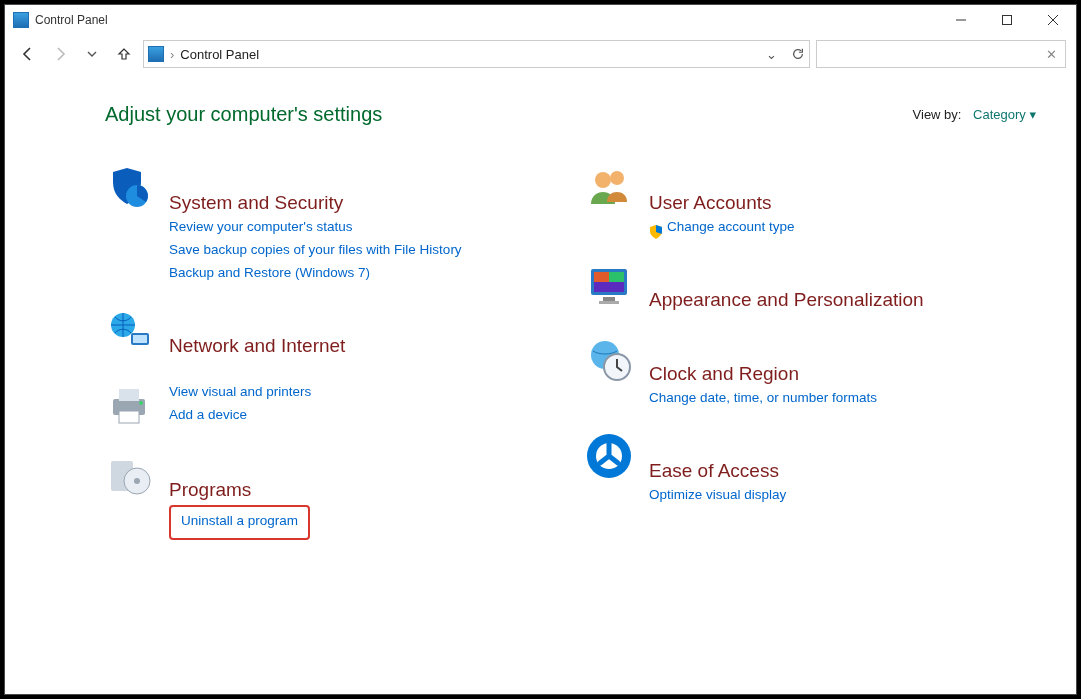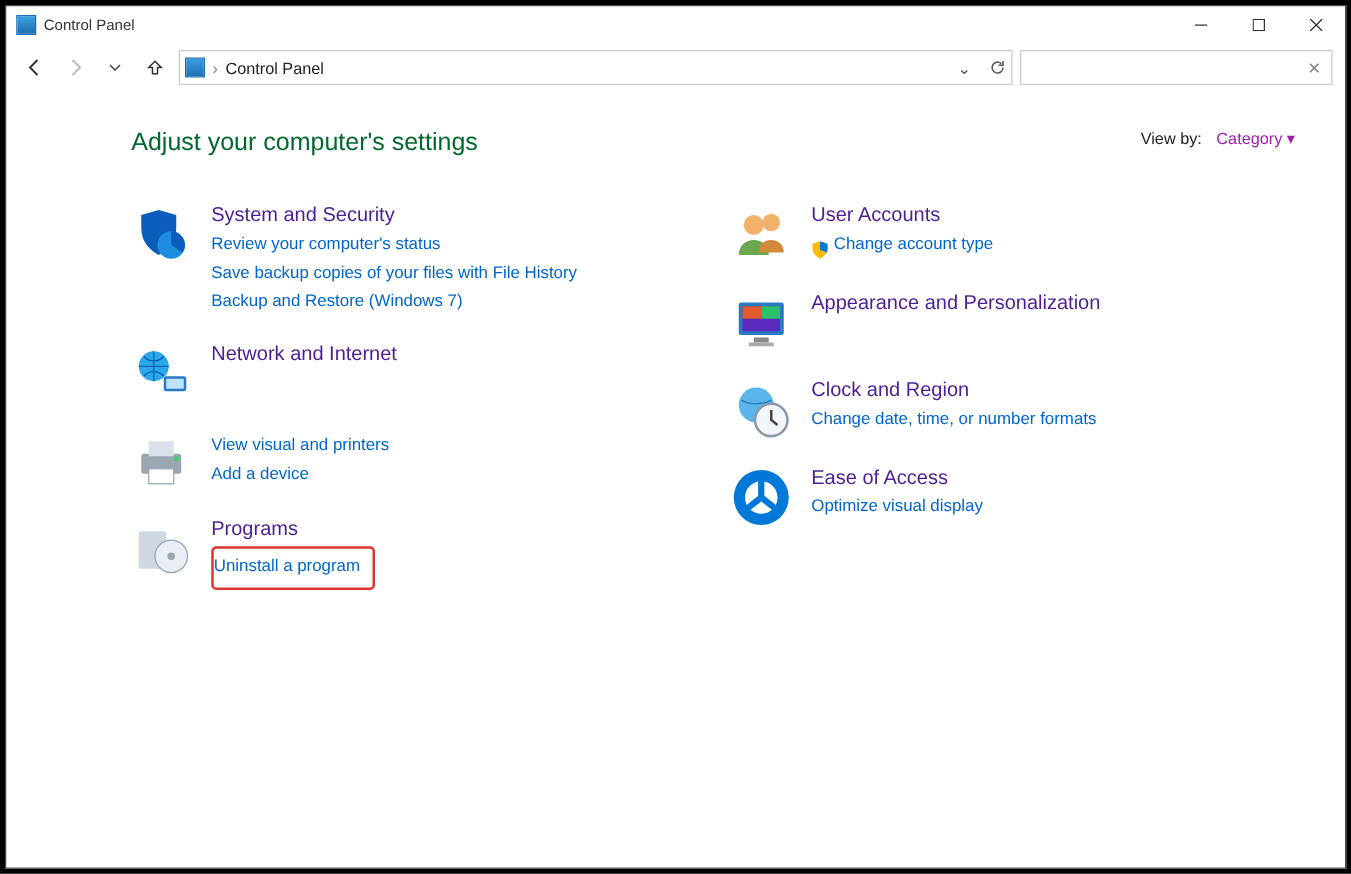--- a/index.html
+++ b/index.html
@@ -81,70 +81,71 @@
     padding: 0 8px;
     color: #888;
   }
   .content {
     flex: 1;
     padding: 30px 40px 20px 100px;
     overflow: auto;
   }
   .headrow {
     display: flex;
-    align-items: flex-start;
+    align-items: center;
     margin-bottom: 38px;
   }
   .heading {
     color: #00692c;
     font-size: 20px;
     font-weight: 400;
   }
   .headrow .spacer { flex: 1; }
   .viewby { font-size: 13px; color: #222; }
-  .viewby .link { color: #a21caf; margin-left: 8px; }
+  .viewby .link { color: #0f766e; margin-left: 8px; }
   .columns {
     display: flex;
     gap: 40px;
   }
   .col { flex: 1; max-width: 440px; }
   .category {
     display: flex;
     gap: 16px;
     margin-bottom: 22px;
   }
   .cat-icon {
     width: 48px; height: 48px;
     flex-shrink: 0;
     display:flex; align-items:center; justify-content:center;
   }
   .cat-body { }
   .cat-title {
-    color: #4c1d95;
-    font-size: 16px;
+    color: #7f1d1d;
+    font-size: 19px;
     font-weight: 400;
     margin-bottom: 2px;
     cursor: pointer;
+    margin-top: 28px;
   }
   .sub-link {
     color: #0066cc;
     font-size: 13.5px;
     line-height: 1.7;
     cursor: pointer;
     display: inline-block;
   }
   .sub-row { display:flex; align-items:flex-end; gap:4px; }
   .shield {
     width: 14px; height: 14px;
     display:inline-block;
   }
   .highlight {
     border: 2.5px solid #d9362d;
     border-radius: 4px;
-    padding: 3px 10px 5px 0;
+    padding: 3px 10px 5px 10px;
     margin-top: 2px;
     display: inline-block;
   }
   svg { display:block; }
 </style>
 </head>
 <body>
 
 <div class="window">
 

